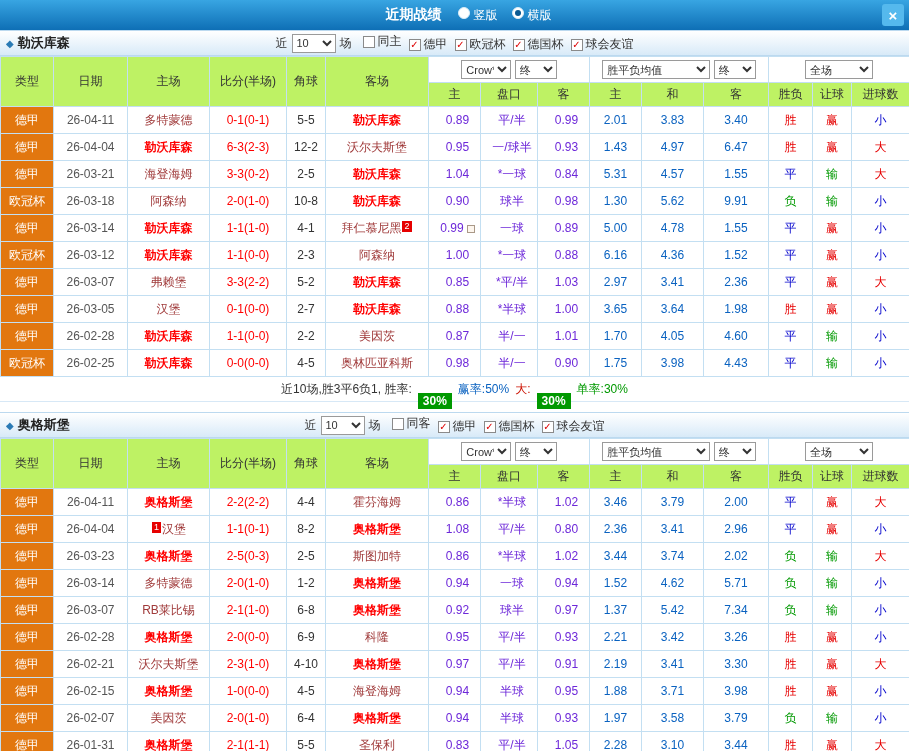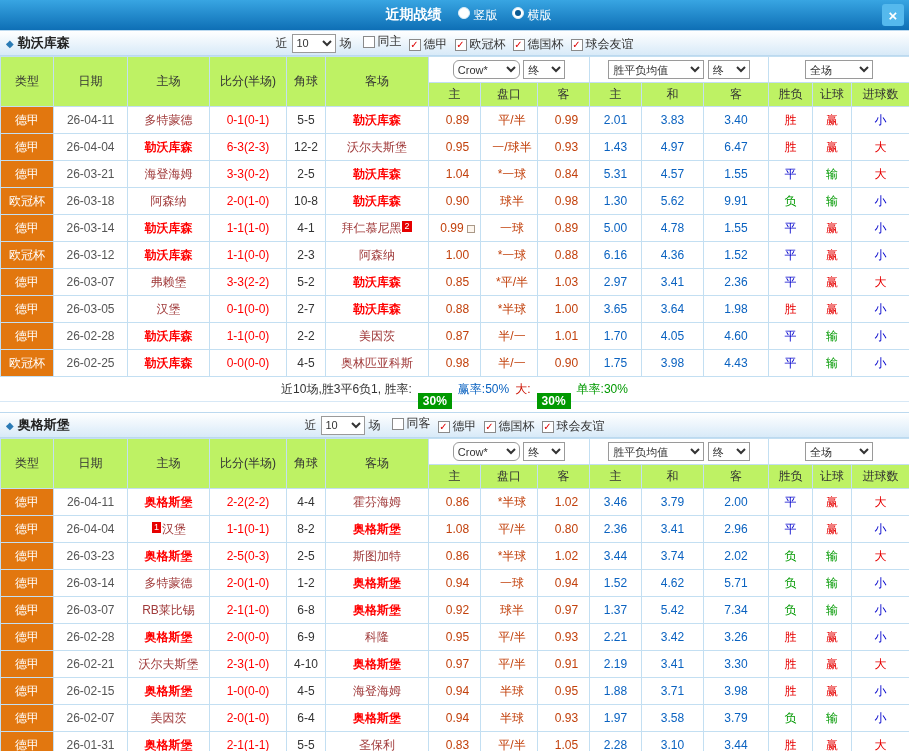--- a/index.html
+++ b/index.html
@@ -33,30 +33,30 @@
   .box { width:12px; height:12px; border:1px solid #8a8a8a; background:#fff;
     display:inline-flex; align-items:center; justify-content:center;
     font-size:10px; line-height:1; color:#d00; font-weight:bold; }
 
   
   table { width:909px; border-collapse:collapse; table-layout:fixed; }
   th,td { border:1px solid #c3dff2; text-align:center; overflow:hidden; white-space:nowrap; }
   thead th { background:#bef264; font-weight:normal; color:#333; height:24px; }
   thead tr.selects-row th { height:26px; }
   thead th.sel-cell { background:#fff; }
-  .sel-company { width:67px;border-radius:6px; } .sel-final { width:42px; } .sel-metric { width:96px; } .sel-scope { width:68px; }
+  .sel-company { width:50px; } .sel-final { width:42px; } .sel-metric { width:108px; } .sel-scope { width:68px; }
   tbody td { height:27px; background:#fff; }
 
   .t-type { background:#e2770f; color:#fff; }
   .t-date { color:#555; }
   .team { color:#a03a3a; cursor:pointer; }
   .team-hl { color:#f00; font-weight:bold; cursor:pointer; }
   .score { color:#f00; cursor:pointer; }
   .corner { color:#333; }
-  .odds-r { color:#c2410c;padding-left:6px; }
+  .odds-r { color:#6d28d9;padding-left:6px; }
   .odds-b { color:#0a62c0; }
   .c-red { color:#e60000; } .c-blue { color:#0000cc; } .c-green { color:#009900; }
   .badge { background:#e60000; color:#fff; font-size:9px; line-height:11px; padding:0 2px;
     display:inline-block; vertical-align:3px; margin:0 1px; }
   .mini-box { display:inline-block; width:8px; height:8px; border:1px solid #aa9988;
     background:#fdf6ee; margin-left:3px; vertical-align:middle; cursor:pointer; }
 
   
   .summary { height:25px; display:flex; align-items:center; justify-content:center; gap:6px;
     border-bottom:1px solid #d7e8f6; background:#fff; }

